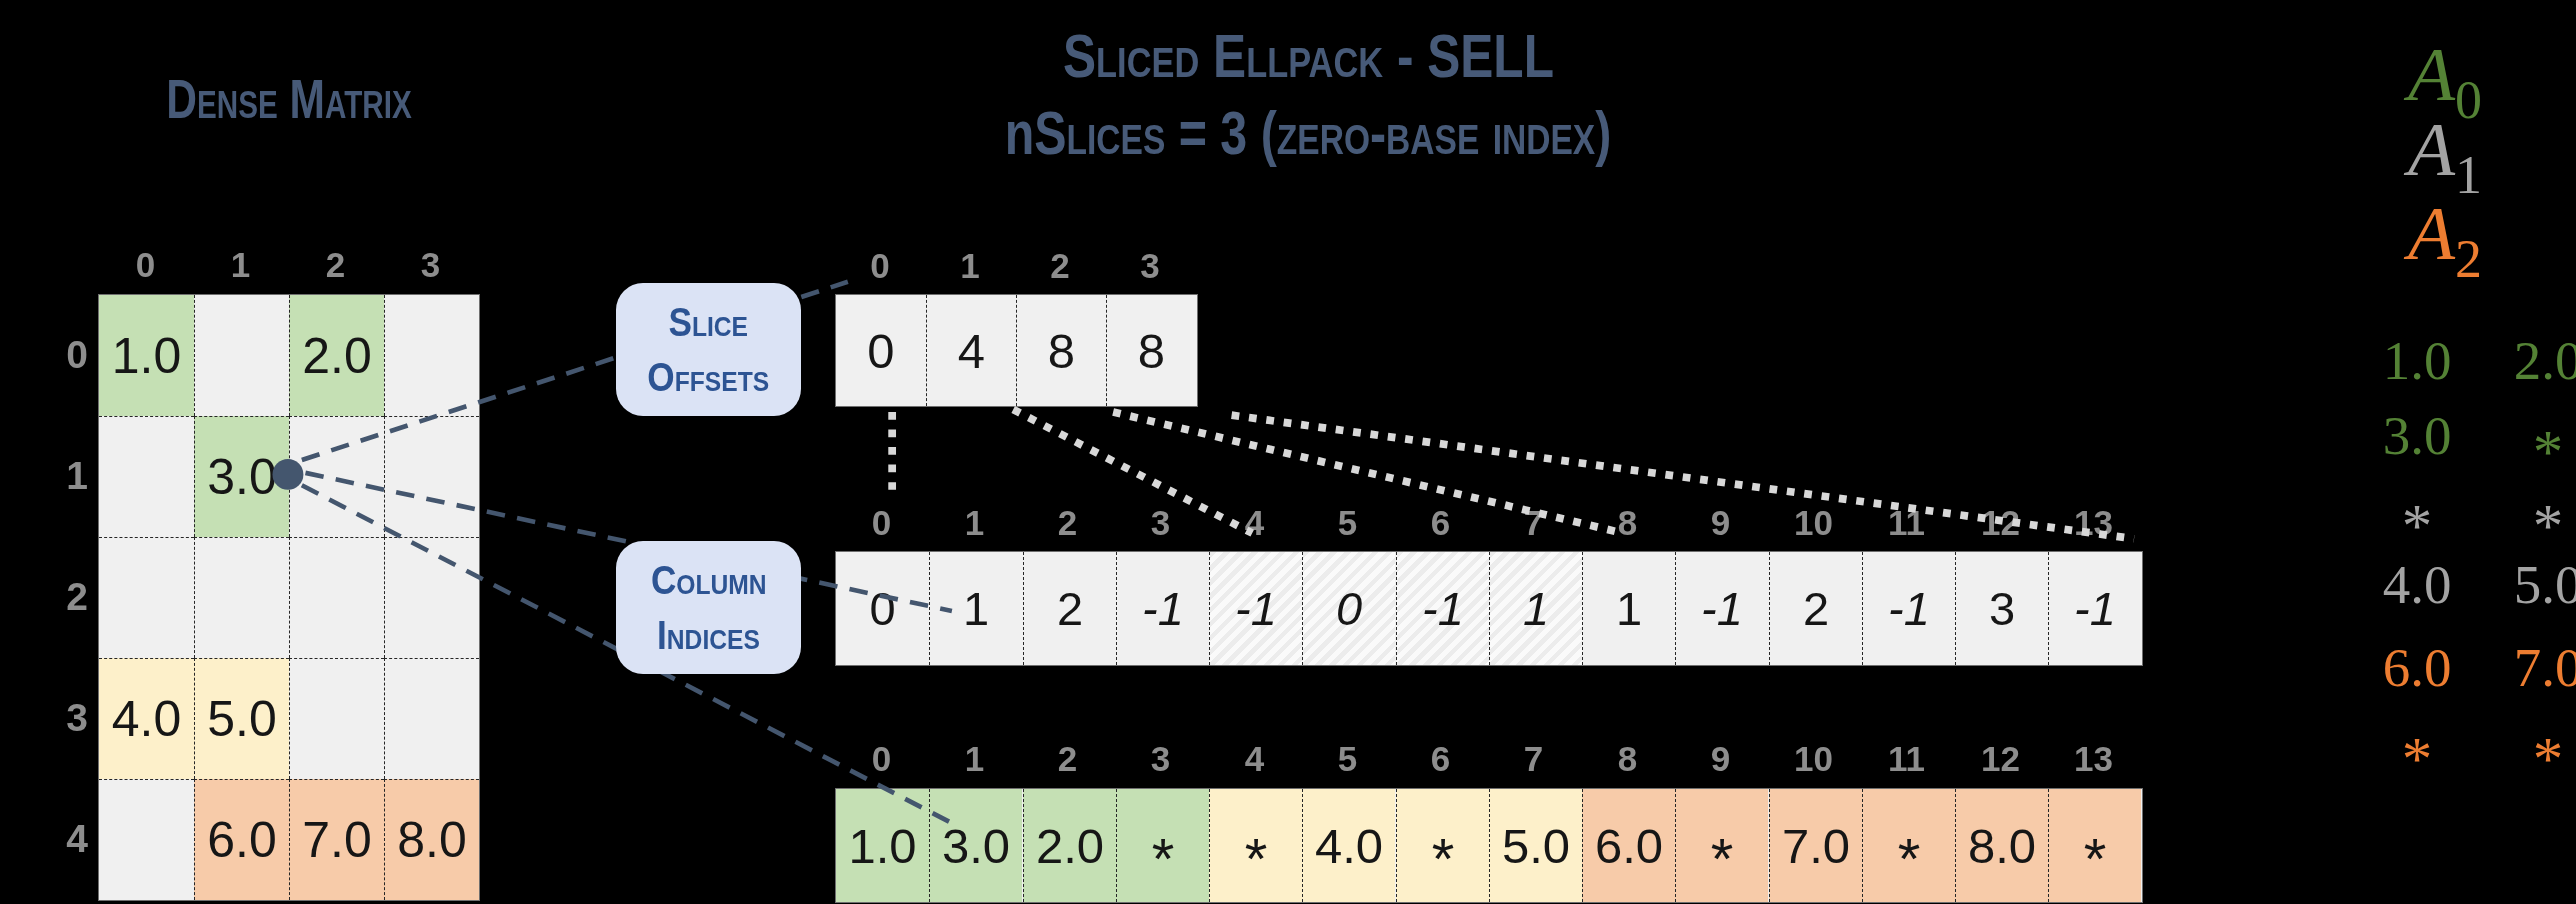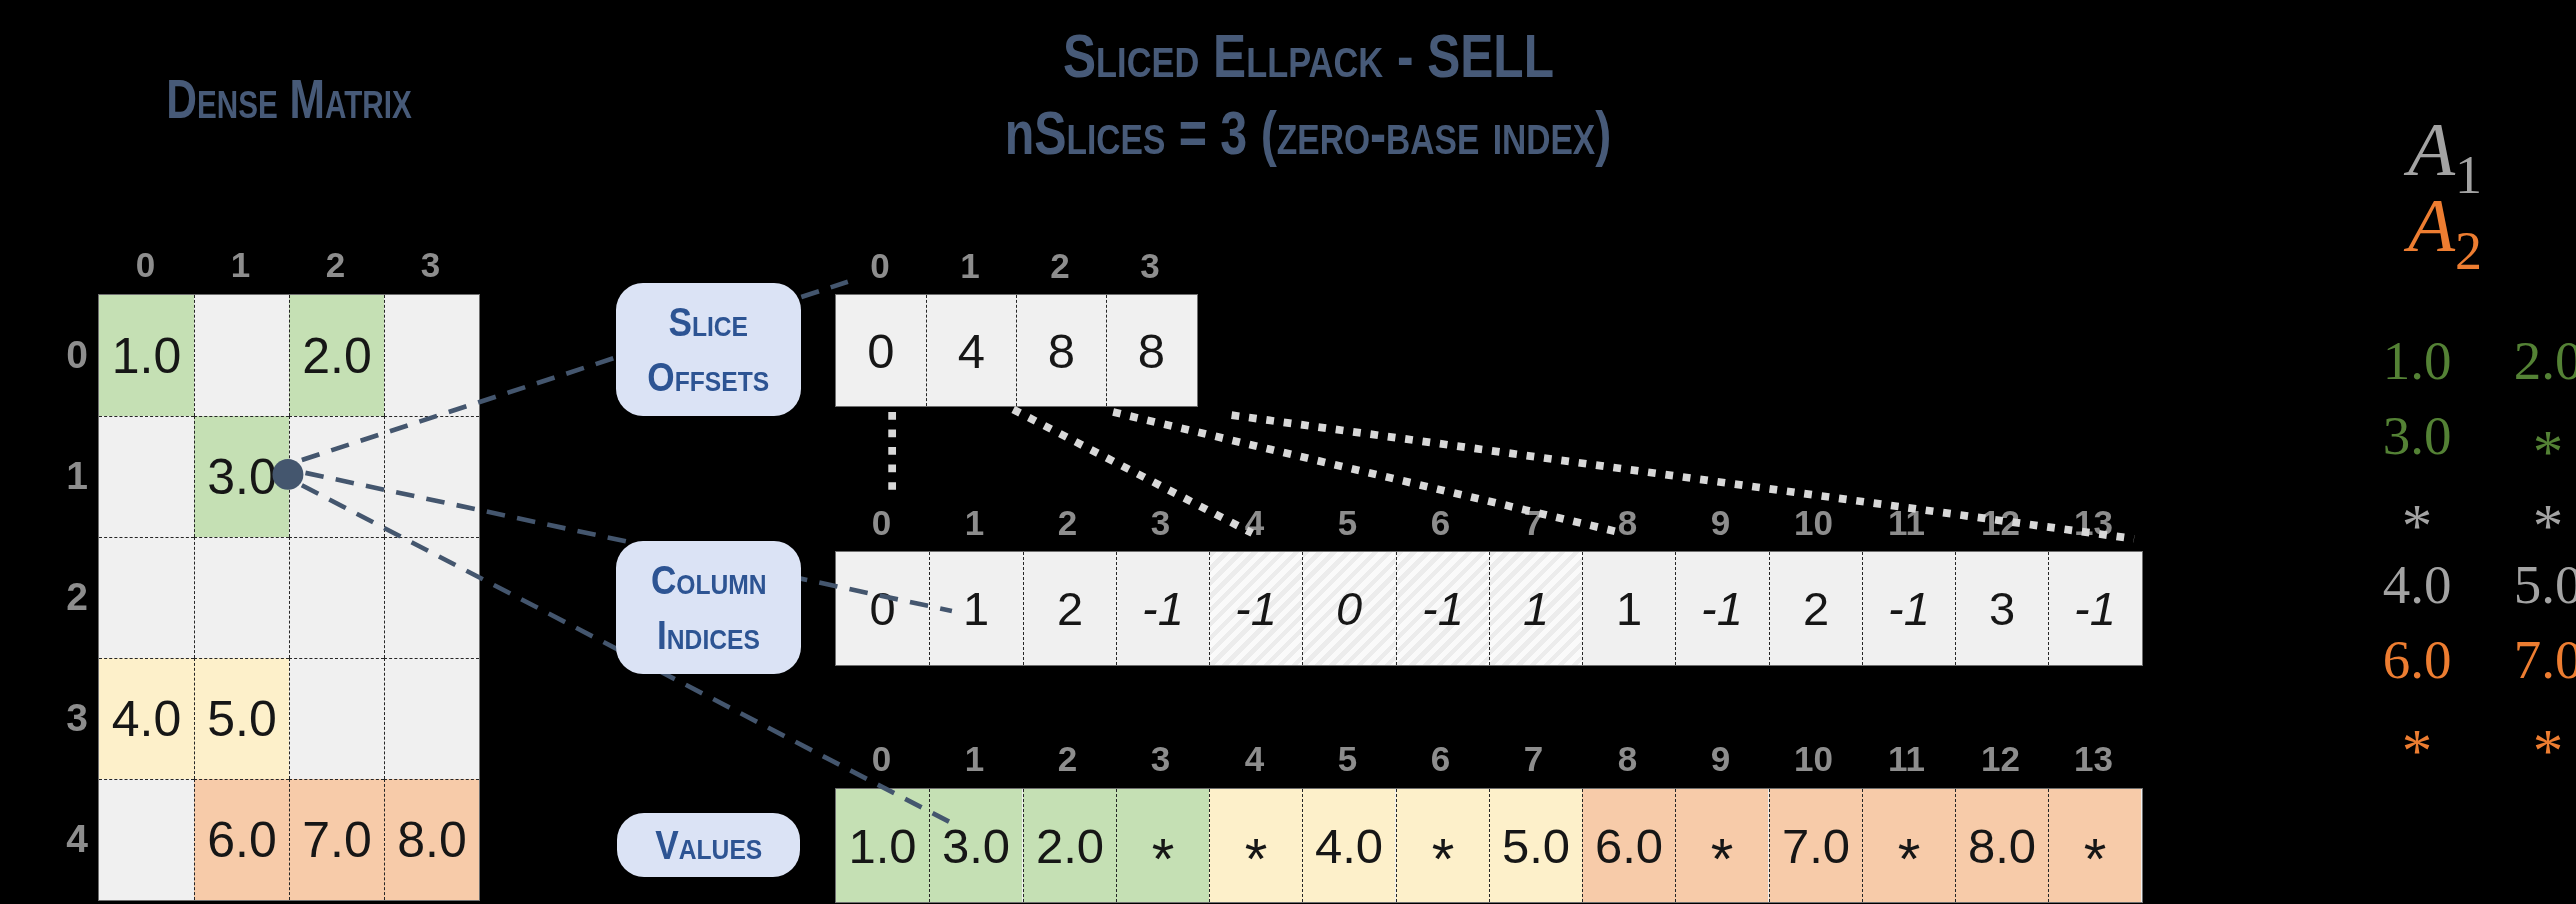--- a/index.html
+++ b/index.html
@@ -37,21 +37,21 @@
   .hdr{position:absolute;color:#8d8d8d;font-weight:700;text-align:center;
        font-size:35px;line-height:41px;height:41px;}
   .ast{transform:translateY(13.4px);font-size:58px;}
   
   .a-label{position:absolute;font-family:"Liberation Serif","DejaVu Serif",serif;
            font-style:italic;font-size:77px;line-height:82px;width:124px;text-align:center;}
   .a-label .sub{font-style:normal;font-size:54px;vertical-align:-17.5px;}
   .pcell{position:absolute;width:124px;height:75px;text-align:center;line-height:75px;
          font-family:"Liberation Serif","DejaVu Serif",serif;font-size:55px;}
   .pcell .past{display:inline-block;transform:translateY(15.5px);font-size:61px;}
-  .t0{color:#548235;} .t1{color:#a3a3a3;} .t2{color:#ed7d31;}
+  .t0{color:#548235;} .t1{color:#a3a3a3;} .t2{color:#ed7d31;margin-top:8px;}
   svg{position:absolute;left:0;top:0;z-index:4;pointer-events:none;}
 </style>
 </head>
 <body>
 
 <div id="canvas">
 
   <div id="dense-title" class="slide-title">Dense Matrix</div>
 
   <div id="main-title-1" class="slide-title">Sliced Ellpack - SELL</div>
@@ -238,23 +238,20 @@
     <circle cx="558" cy="921" r="30" fill="#44566e"></circle>
   </svg>
 
   <div id="box-column-indices" class="box">
     <span>Column</span>
     <span>Indices</span>
   </div>
   <div id="box-slice-offsets" class="box">
     <span>Slice</span>
     <span>Offsets</span>
-  </div>
-  <div id="box-values" class="box">
-    <span>Values</span>
   </div>
 
 <div class="hdr" style="left: 98px; top: 244px; width: 95px;">0</div>
     <div class="hdr" style="left: 193px; top: 244px; width: 95px;">1</div>
     <div class="hdr" style="left: 288px; top: 244px; width: 95px;">2</div>
     <div class="hdr" style="left: 383px; top: 244px; width: 95px;">3</div>
     <div class="hdr" style="left: 46px; top: 334px; width: 62px; font-size: 39px;">0</div>
     <div class="hdr" style="left: 46px; top: 455px; width: 62px; font-size: 39px;">1</div>
     <div class="hdr" style="left: 46px; top: 576px; width: 62px; font-size: 39px;">2</div>
     <div class="hdr" style="left: 46px; top: 697px; width: 62px; font-size: 39px;">3</div>
@@ -284,20 +281,21 @@
     <div class="hdr" style="left: 1208px; top: 738px; width: 93px;">4</div>
     <div class="hdr" style="left: 1301px; top: 738px; width: 93px;">5</div>
     <div class="hdr" style="left: 1394px; top: 738px; width: 93px;">6</div>
     <div class="hdr" style="left: 1487px; top: 738px; width: 93px;">7</div>
     <div class="hdr" style="left: 1581px; top: 738px; width: 93px;">8</div>
     <div class="hdr" style="left: 1674px; top: 738px; width: 93px;">9</div>
     <div class="hdr" style="left: 1767px; top: 738px; width: 93px;">10</div>
     <div class="hdr" style="left: 1860px; top: 738px; width: 93px;">11</div>
     <div class="hdr" style="left: 1954px; top: 738px; width: 93px;">12</div>
     <div class="hdr" style="left: 2047px; top: 738px; width: 93px;">13</div>
+    <div class="a-label t0" style="left: 2383px; top: 33px;"><span>A</span><span class="sub">0</span></div>
     <div class="a-label t1" style="left: 2383px; top: 108px;"><span>A</span><span class="sub">1</span></div>
     <div class="a-label t2" style="left: 2383px; top: 184px;"><span>A</span><span class="sub">2</span></div>
     <div class="pcell t0" style="left: 2355px; top: 323px;"><span>1.0</span></div>
     <div class="pcell t0" style="left: 2486px; top: 323px;"><span>2.0</span></div>
     <div class="pcell t0" style="left: 2355px; top: 398px;"><span>3.0</span></div>
     <div class="pcell t0" style="left: 2486px; top: 398px;"><span class="past">*</span></div>
     <div class="pcell t1" style="left: 2355px; top: 472px;"><span class="past">*</span></div>
     <div class="pcell t1" style="left: 2486px; top: 472px;"><span class="past">*</span></div>
     <div class="pcell t1" style="left: 2355px; top: 547px;"><span>4.0</span></div>
     <div class="pcell t1" style="left: 2486px; top: 547px;"><span>5.0</span></div>

